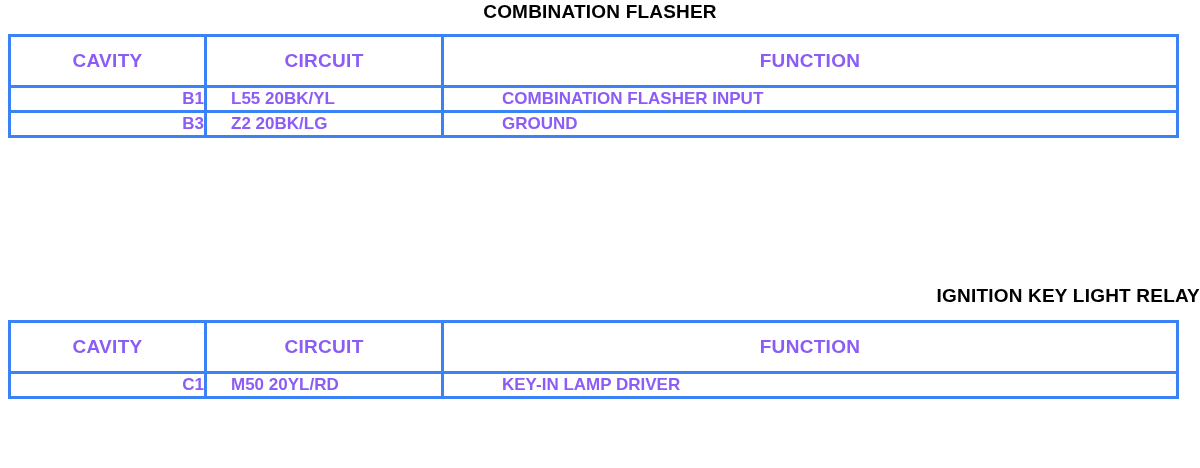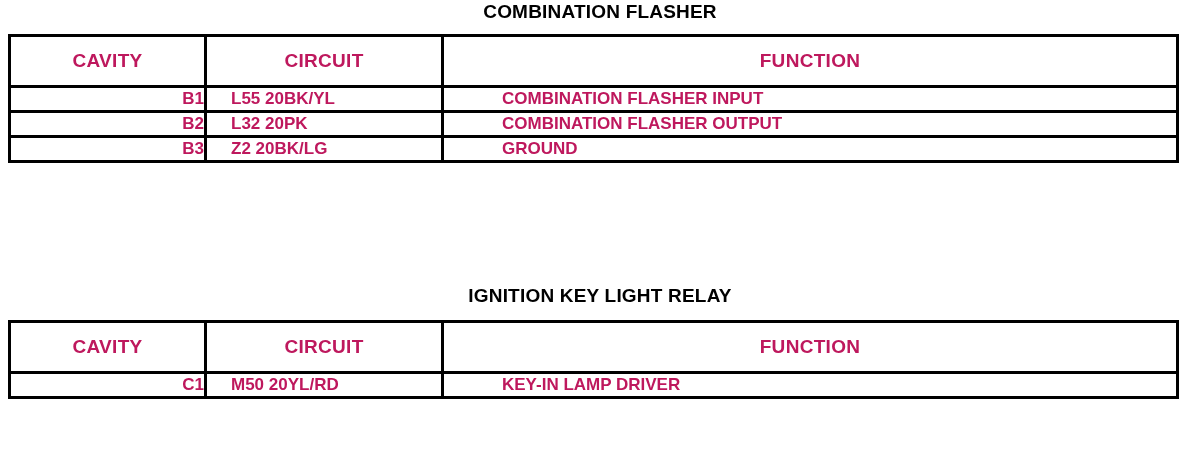--- a/index.html
+++ b/index.html
@@ -47,26 +47,26 @@
     table-layout: fixed;
     background: #ffffff;
   }
 
   .conn-table col.col-cavity  { width: 196px; }
   .conn-table col.col-circuit { width: 237px; }
   .conn-table col.col-function{ width: 735px; }
 
   .conn-table th,
   .conn-table td {
-    border: 3px solid #000000;
+    border: 3px solid #3b82f6;
     padding: 0;
     margin: 0;
     font-size: 17px;
     font-weight: bold;
-    color: #be185d;
+    color: #8b5cf6;
     background: #ffffff;
     vertical-align: middle;
   }
 
   .conn-table thead th {
     height: 48px;
     text-align: center;
     font-size: 19px;
     letter-spacing: 0.3px;
   }
@@ -87,21 +87,21 @@
     text-align: left;
     padding-left: 58px !important;
   }
 
   
   #section-combination-flasher { top: 0px; }
   #section-combination-flasher .section-title { margin-top: 0px; }
   #section-combination-flasher .conn-table { top: 34px; }
 
   #section-ignition-key-light-relay { top: 284px; }
-  #section-ignition-key-light-relay .section-title { margin-top: 0px; }
+  #section-ignition-key-light-relay .section-title { margin-top: 0px; text-align: right; }
   #section-ignition-key-light-relay .conn-table { top: 36px; }
 </style>
 </head>
 <body>
 
 <div class="page">
 
   <div class="section" id="section-combination-flasher">
 
     <div class="section-title">COMBINATION FLASHER</div>
@@ -117,25 +117,20 @@
           <th>CAVITY</th>
           <th>CIRCUIT</th>
           <th>FUNCTION</th>
         </tr>
       </thead>
       <tbody>
         <tr>
           <td class="cell-cavity">B1</td>
           <td class="cell-circuit">L55 20BK/YL</td>
           <td class="cell-function">COMBINATION FLASHER INPUT</td>
-        </tr>
-        <tr>
-          <td class="cell-cavity">B2</td>
-          <td class="cell-circuit">L32 20PK</td>
-          <td class="cell-function">COMBINATION FLASHER OUTPUT</td>
         </tr>
         <tr>
           <td class="cell-cavity">B3</td>
           <td class="cell-circuit">Z2 20BK/LG</td>
           <td class="cell-function">GROUND</td>
         </tr>
       </tbody>
     </table>
   </div>
 

